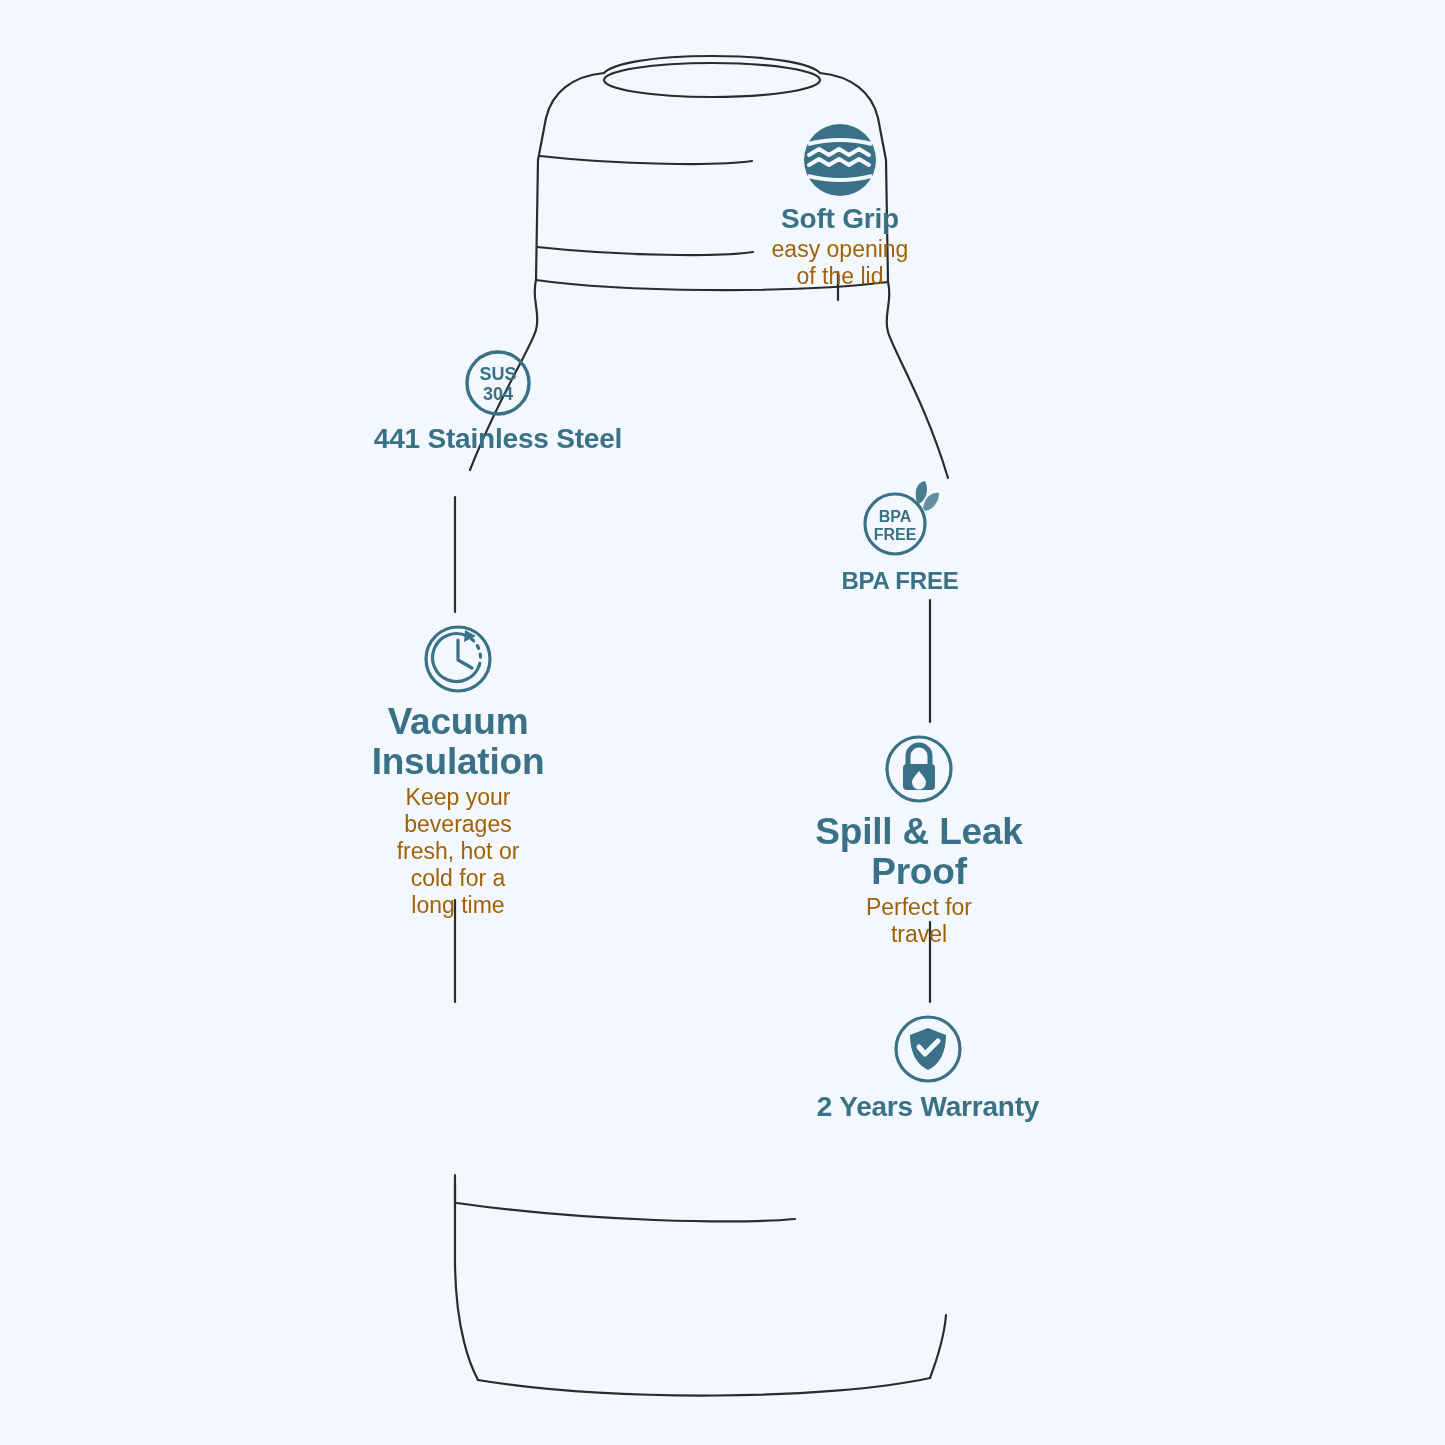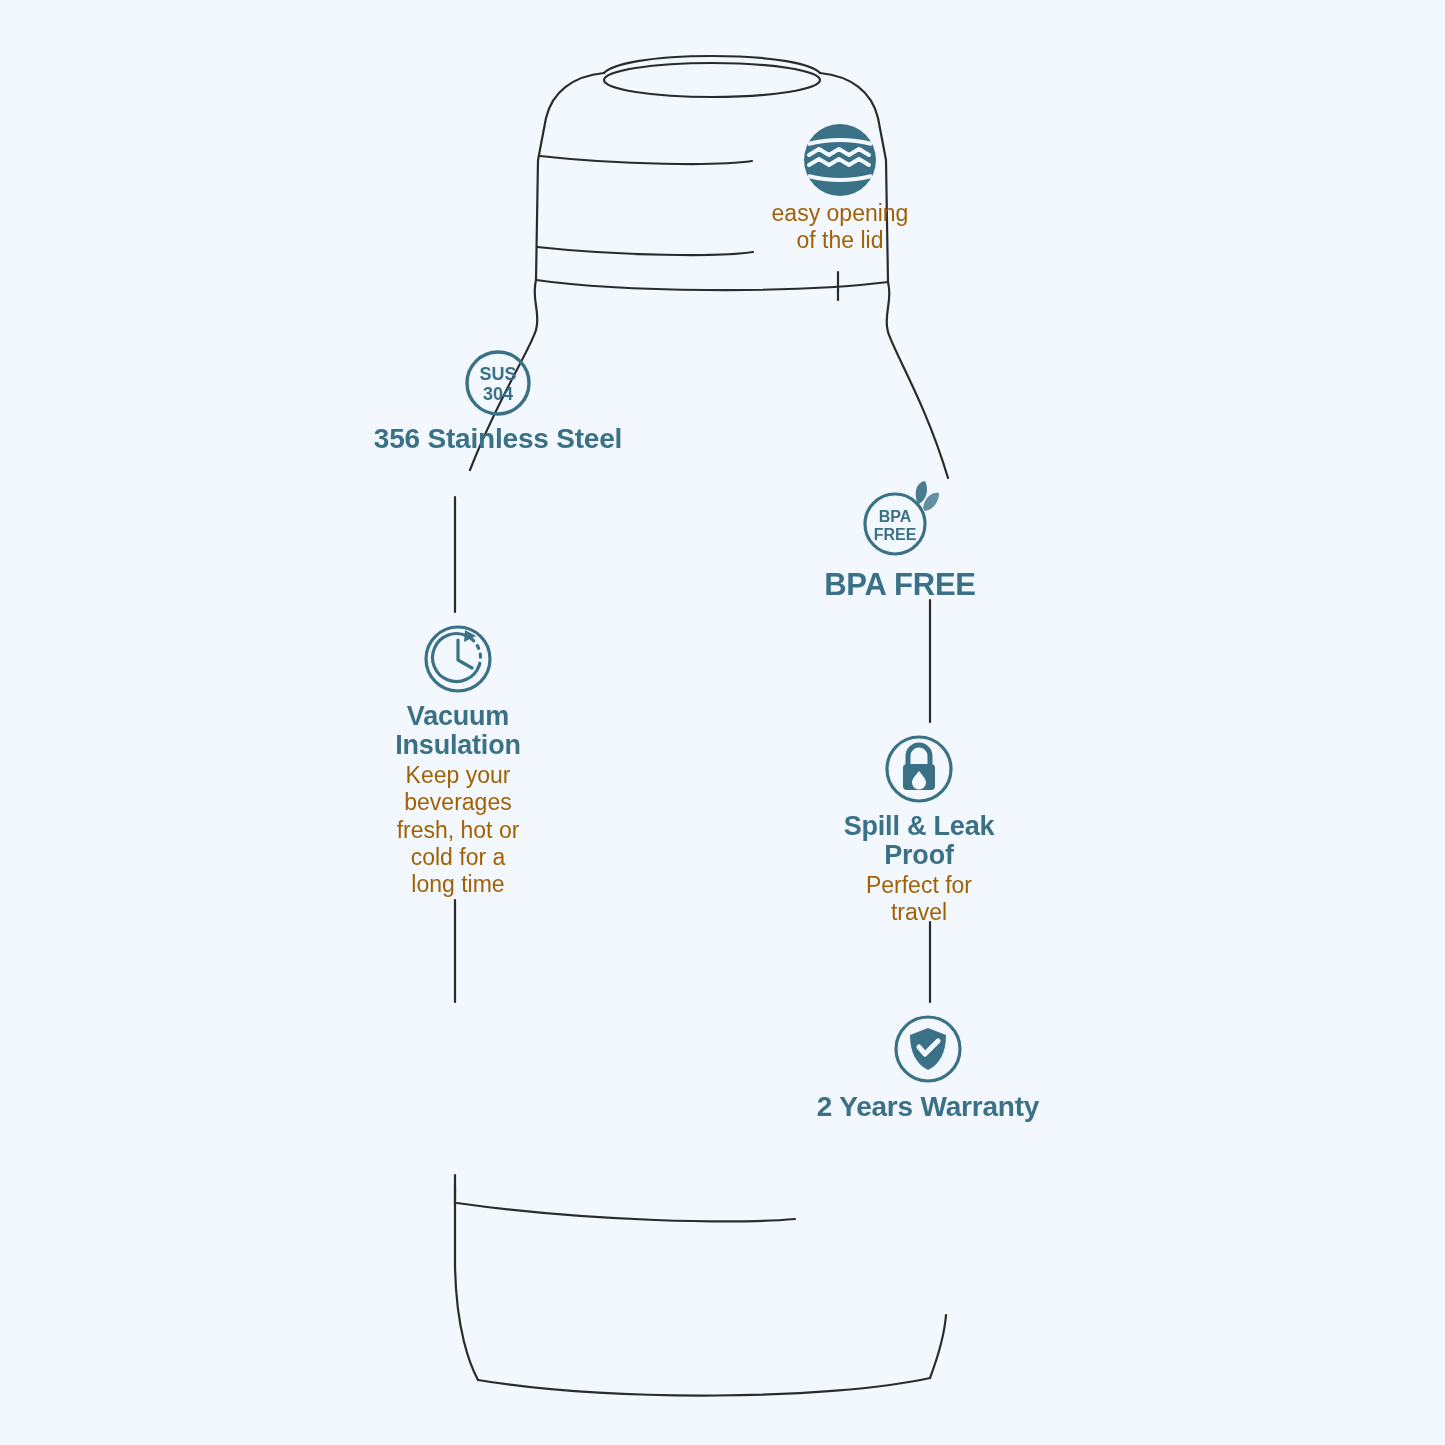--- a/index.html
+++ b/index.html
@@ -34,21 +34,21 @@
   }
   .feature .icon-wrap {
     display: flex;
     justify-content: center;
     align-items: flex-end;
     height: 78px;
   }
   .feature .title {
     color: #3b7186;
     font-weight: bold;
-    font-size: 27px;
+    font-size: 37px;
     line-height: 1.08;
     margin-top: 6px;
     letter-spacing: -0.2px;
   }
   .feature .desc {
     color: #a16207;
     font-size: 23px;
     line-height: 1.18;
     margin-top: 2px;
     font-weight: 400;
@@ -57,21 +57,21 @@
   #feat-soft-grip   { left: 690px; top: 120px; }
   #feat-steel       { left: 348px; top: 340px; }
   #feat-bpa         { left: 750px; top: 480px; }
   #feat-vacuum      { left: 308px; top: 618px; }
   #feat-spill       { left: 769px; top: 728px; }
   #feat-eco         { left: 304px; top: 1008px; }
   #feat-warranty    { left: 778px; top: 1008px; }
 
   #feat-warranty .title { font-size: 28px; }
   #feat-warranty .desc  { font-size: 23px; line-height: 1.2; }
-  #feat-bpa .title { font-size: 31px; margin-top: 10px; }
+  #feat-bpa .title { font-size: 24px; margin-top: 10px; }
   #feat-eco .title { font-size: 28px; }
   #feat-steel .title { font-size: 28px; }
   #feat-soft-grip .title { font-size: 28px; }
 </style>
 </head>
 <body>
 
 <div id="stage">
 
   <svg class="bottle-layer" viewBox="0 0 1445 1445">
@@ -123,32 +123,33 @@
   <div class="feature" id="feat-soft-grip">
     <div class="icon-wrap">
       <svg width="76" height="76" viewBox="0 0 76 76">
         <circle cx="38" cy="38" r="36" fill="#3b7186"></circle>
         <path d="M6,22 Q38,14 70,22" fill="none" stroke="#f2f8fd" stroke-width="4"></path>
         <path d="M6,54 Q38,62 70,54" fill="none" stroke="#f2f8fd" stroke-width="4"></path>
         <polyline points="7,33 17,27 27,33 37,27 47,33 57,27 67,33" fill="none" stroke="#f2f8fd" stroke-width="4" stroke-linejoin="round" stroke-linecap="round"></polyline>
         <polyline points="7,43 17,37 27,43 37,37 47,43 57,37 67,43" fill="none" stroke="#f2f8fd" stroke-width="4" stroke-linejoin="round" stroke-linecap="round"></polyline>
       </svg>
     </div>
+    <div class="title">Soft Grip</div>
     <div class="desc">easy opening<br>of the lid</div>
   </div>
 
   <div class="feature" id="feat-steel">
     <div class="icon-wrap">
       <svg width="70" height="70" viewBox="0 0 70 70">
         <circle cx="35" cy="35" r="31" fill="none" stroke="#3b7186" stroke-width="3.4"></circle>
         <text x="35" y="32" text-anchor="middle" font-family="Liberation Sans, sans-serif" font-size="18" font-weight="bold" fill="#3b7186">SUS</text>
         <text x="35" y="52" text-anchor="middle" font-family="Liberation Sans, sans-serif" font-size="18" font-weight="bold" fill="#3b7186">304</text>
       </svg>
     </div>
-    <div class="title">356 Stainless Steel</div>
+    <div class="title">441 Stainless Steel</div>
   </div>
 
   <div class="feature" id="feat-bpa">
     <div class="icon-wrap">
       <svg width="82" height="78" viewBox="0 0 82 78">
         <circle cx="36" cy="44" r="30" fill="none" stroke="#3b7186" stroke-width="3.2"></circle>
         <path d="M58,22 C54,8 60,2 66,1 C70,9 68,19 60,24 Z" fill="#3b7186" opacity="0.92"></path>
         <path d="M64,28 C66,16 74,12 80,13 C80,22 74,30 66,31 Z" fill="#3b7186" opacity="0.78"></path>
         <text x="36" y="42" text-anchor="middle" font-family="Liberation Sans, sans-serif" font-size="16" font-weight="bold" fill="#3b7186">BPA</text>
         <text x="36" y="60" text-anchor="middle" font-family="Liberation Sans, sans-serif" font-size="16" font-weight="bold" fill="#3b7186">FREE</text>

